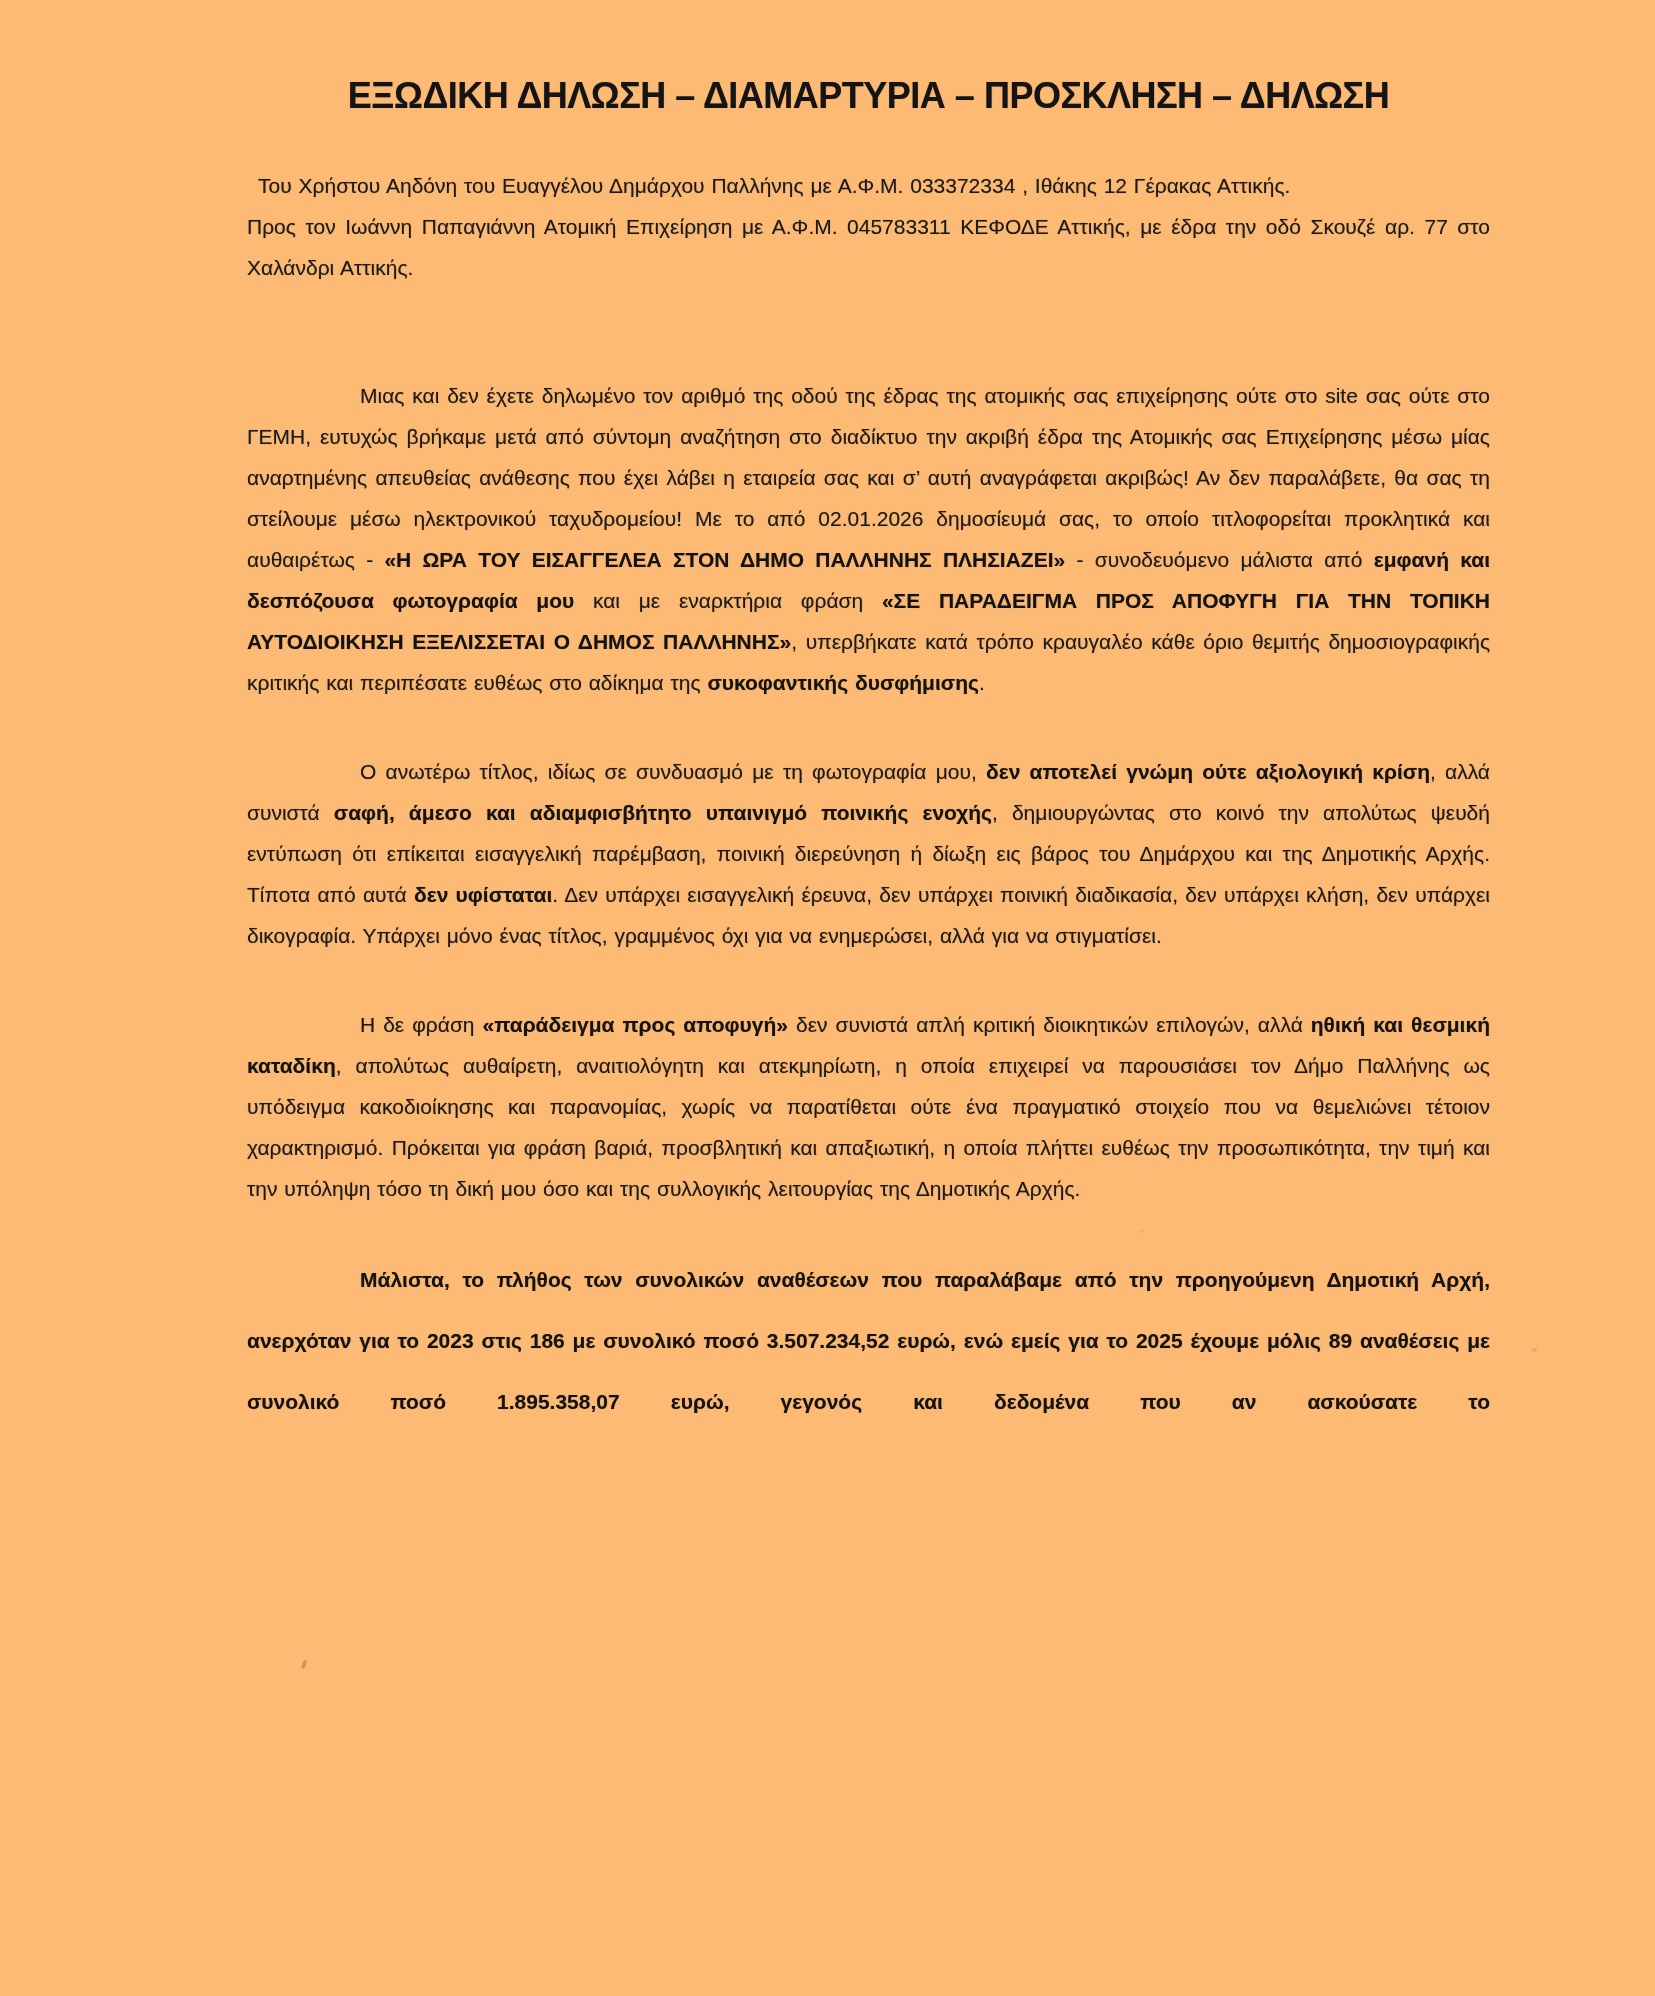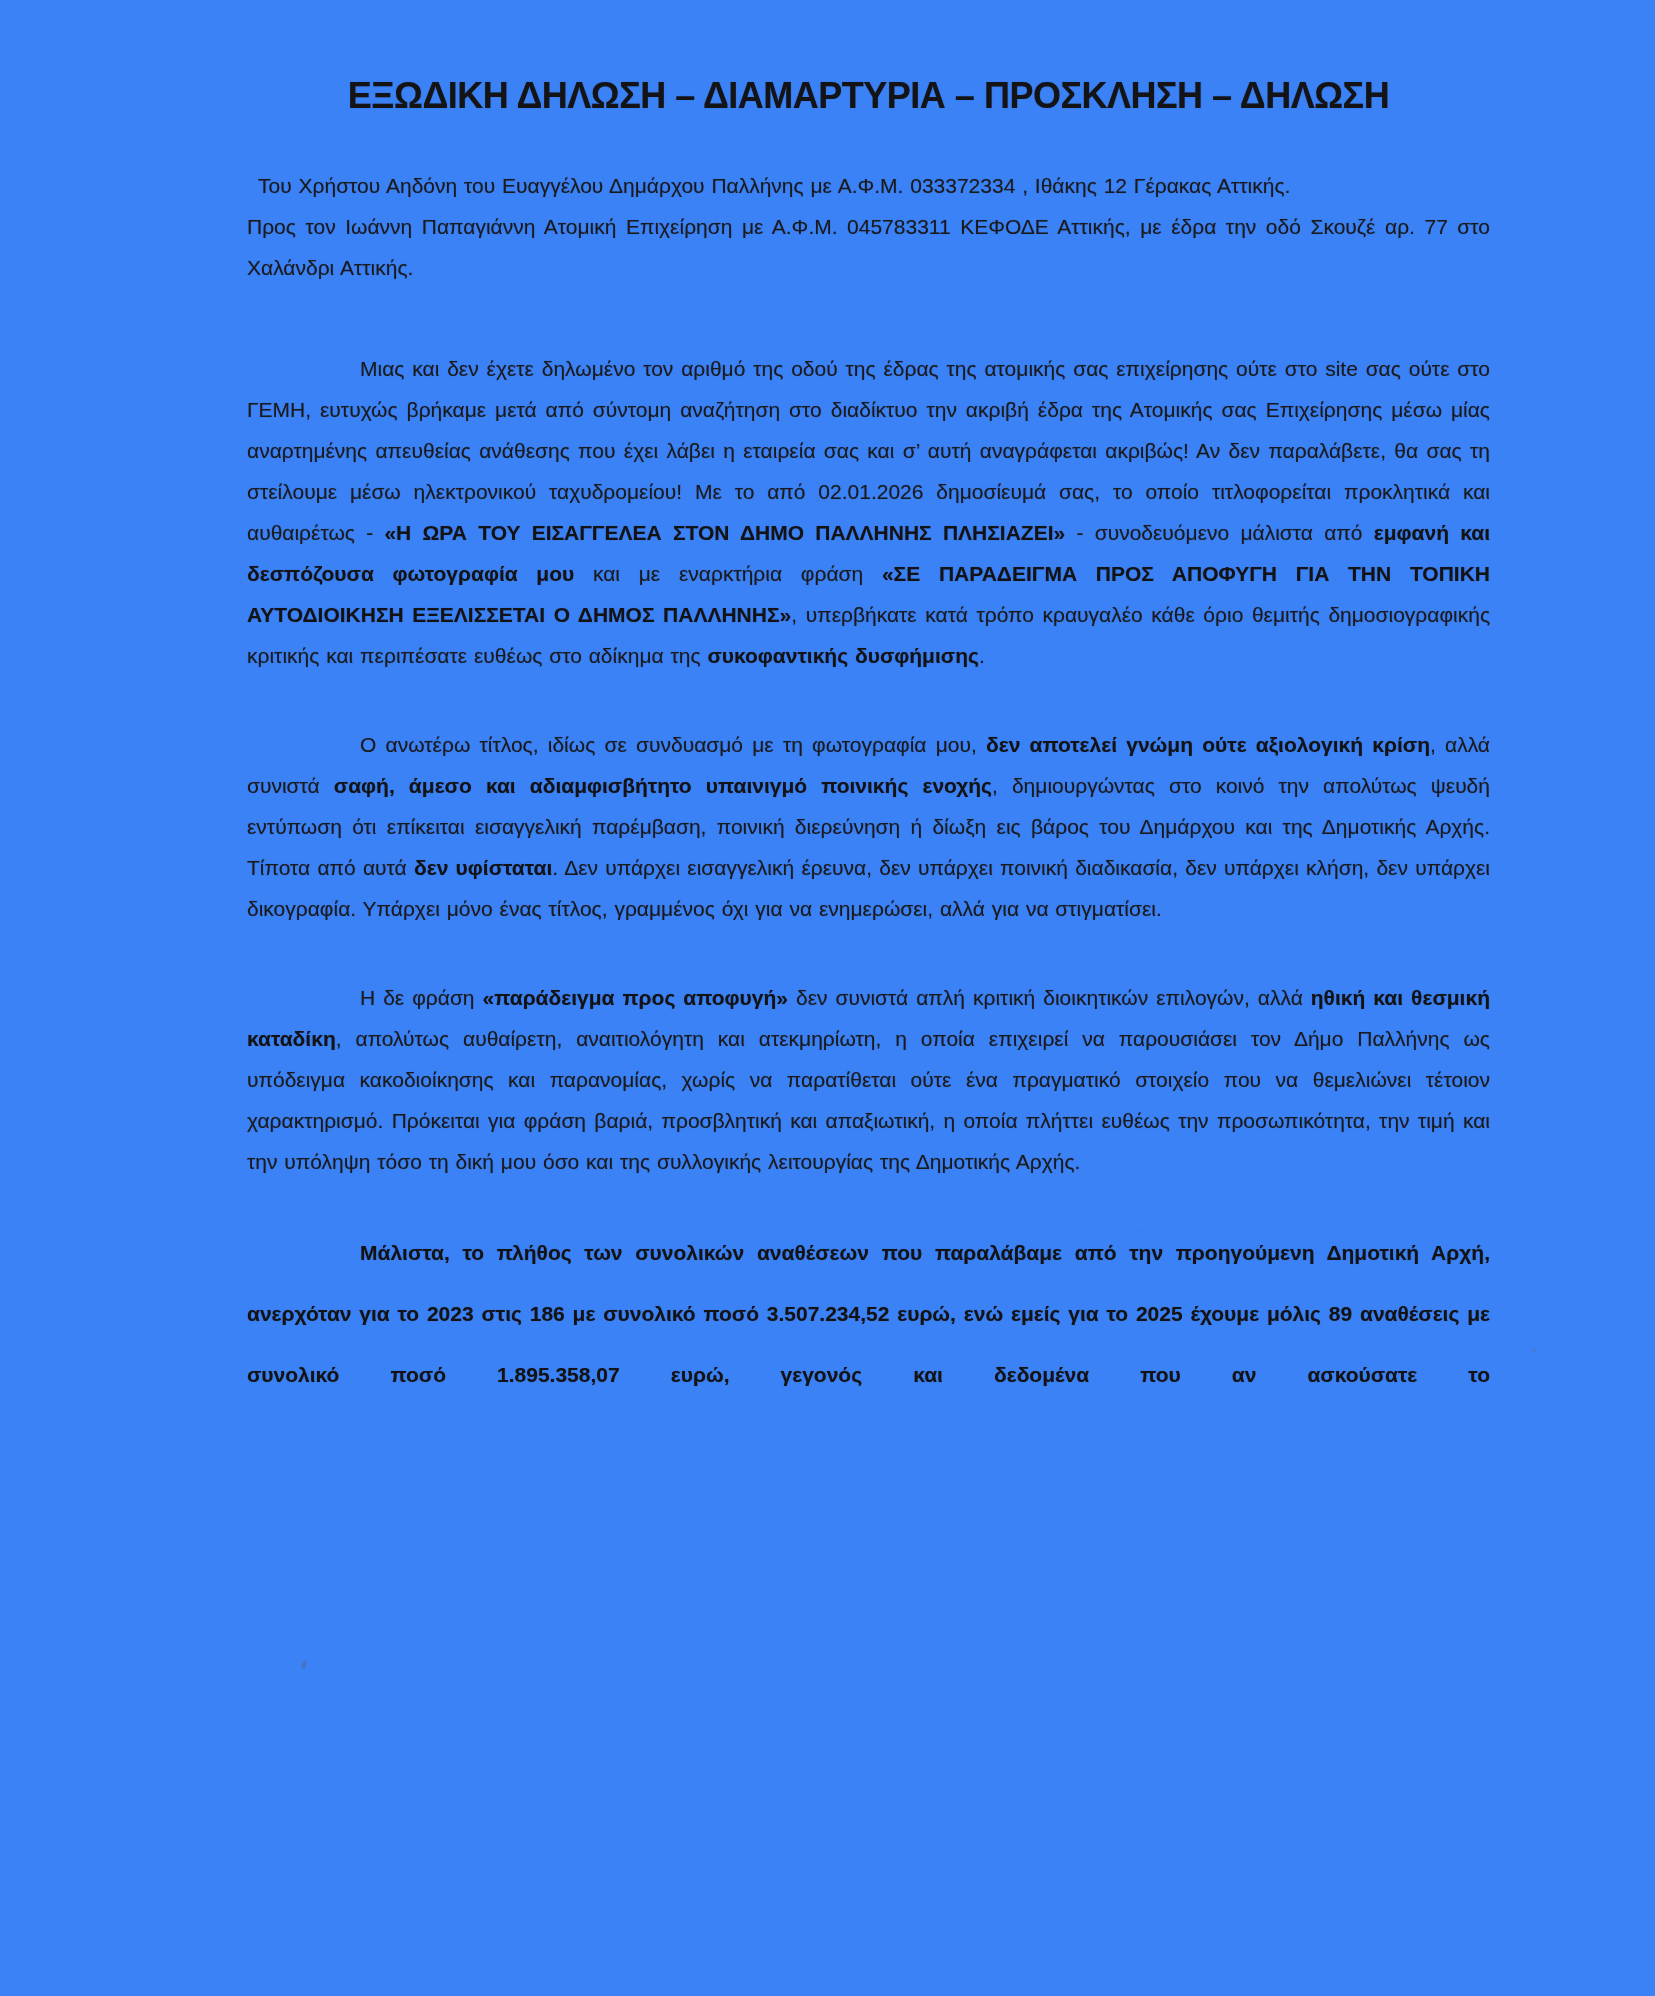--- a/index.html
+++ b/index.html
@@ -7,21 +7,21 @@
     padding: 0;
     width: 1655px;
     height: 1996px;
     overflow: hidden;
     background: #ffffff;
   }
   .page {
     position: relative;
     width: 1655px;
     height: 1996px;
-    background: #3b82f6;
+    background: #fdba74;
     font-family: "Liberation Sans", "DejaVu Sans", sans-serif;
     color: #1a1a1c;
     text-shadow: 0 0 1px rgba(25,25,28,0.38); 
   }
   .content {
     position: absolute;
     left: 247px;
     top: 0;
     width: 1243px;
   }
@@ -48,21 +48,21 @@
     text-indent: 113px;
     font-weight: bold;
     line-height: 61px;
     text-align: justify;
     text-align-last: justify;
     color: #131315;
   }
   
   p[data-idx="0"] { margin-top: 45px; }
   p[data-idx="1"] { }
-  p[data-idx="2"] { margin-top: 60px; }
+  p[data-idx="2"] { margin-top: 87px; }
   p[data-idx="3"] { margin-top: 48px; }
   p[data-idx="4"] { margin-top: 48px; }
   p[data-idx="5"] { margin-top: 40px; }
   .b { font-weight: bold; color: #131315; }
   
   .speck {
     position: absolute;
     background: rgba(90,90,95,0.35);
     border-radius: 50%;
   }

